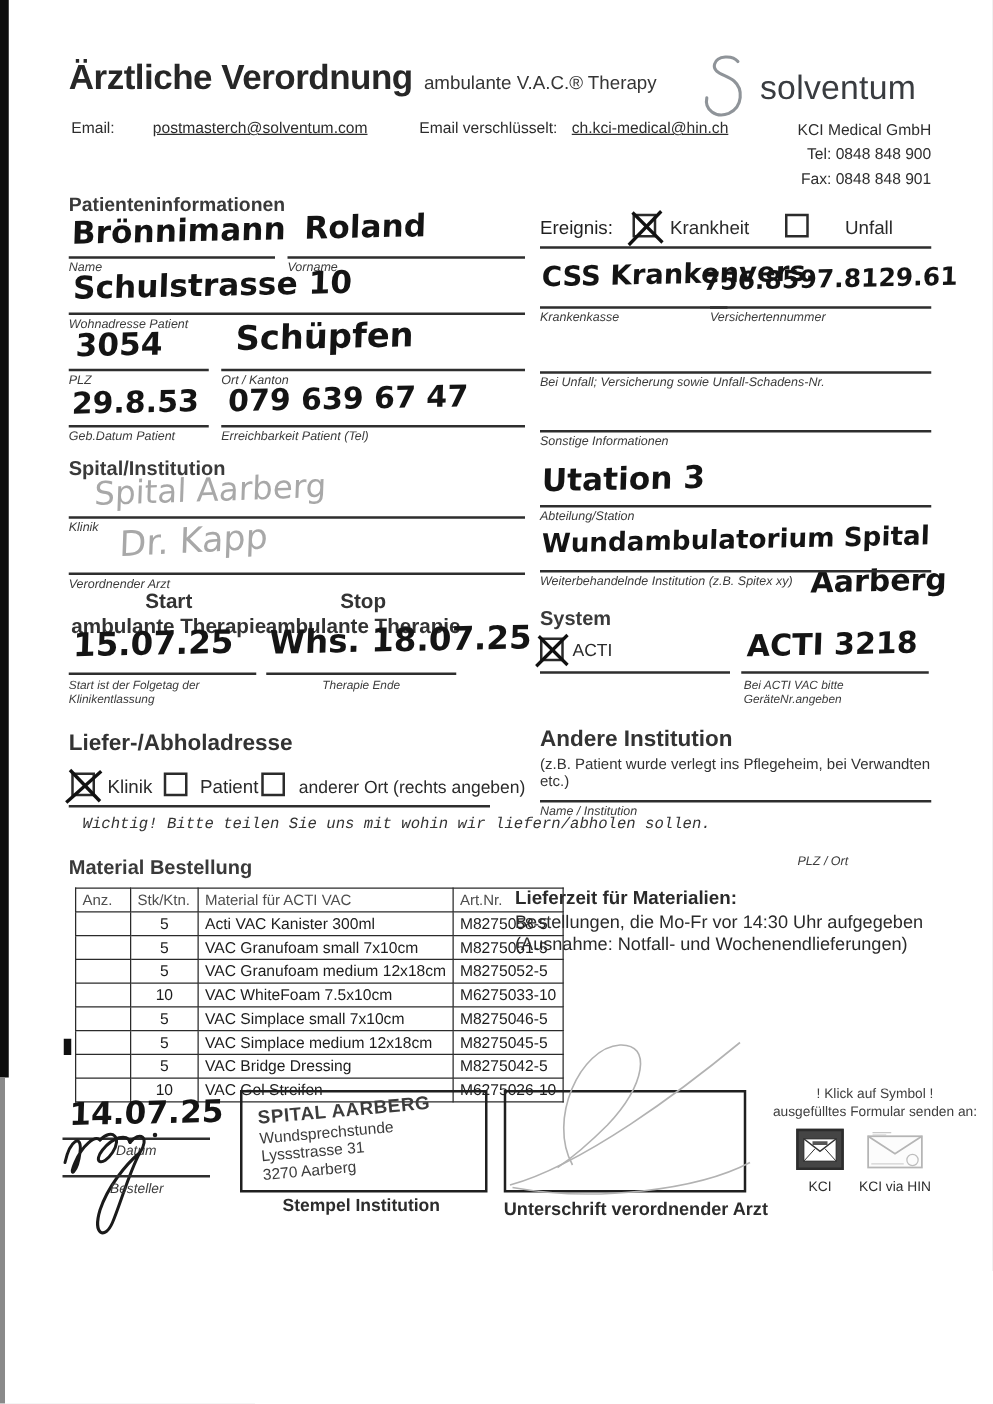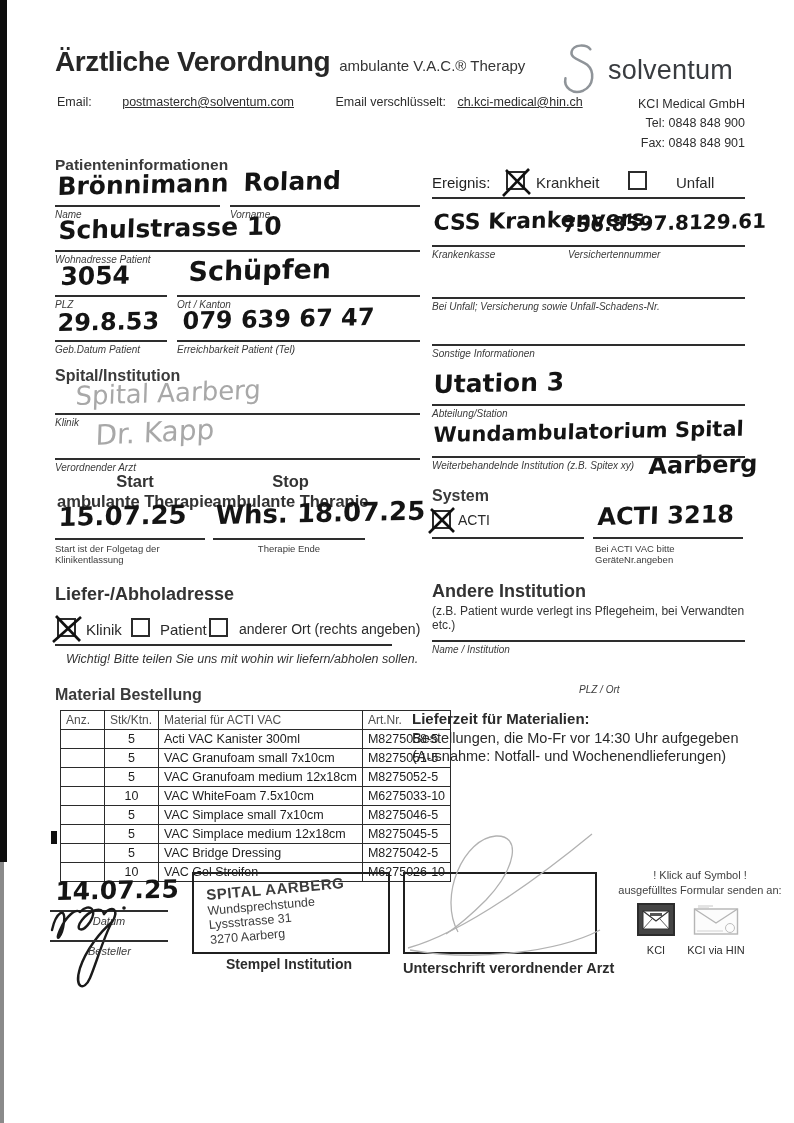--- a/index.html
+++ b/index.html
@@ -23,23 +23,23 @@
   
   .line{border-bottom:2px solid #2e2e2e;height:0;}
   .flabel{font-style:italic;font-size:10px;color:#3b3b3b;margin-top:2px;}
   .hw{font-family:"DejaVu Sans",sans-serif;font-weight:600;color:#141414;white-space:nowrap;
       transform:rotate(-1.2deg) skewX(-3deg);transform-origin:left bottom;}
   .hw-pencil{color:#a8a8a8;font-weight:400;}
   .cb{width:15px;height:15px;border:2.4px solid #2b2b2b;display:inline-block;background:#fff;}
   .cbwrap{width:20px;height:20px;}
   .cbx{position:absolute;left:-6px;top:-6px;pointer-events:none;}
   .cblabel{font-size:15px;color:#2a2a2a;}
-  .caption-small{font-size:9.5px;color:#3b3b3b;}
+  .caption-small{font-style:italic;font-size:9.5px;color:#3b3b3b;}
   .therapy-head{font-weight:bold;font-size:16.5px;color:#333;line-height:1.2;text-align:center;}
-  .note-italic{font-style:italic;font-size:12.5px;color:#333;}
+  .note-italic{font-style:italic;font-size:12.5px;color:#333;font-family:Liberation Mono, monospace;}
   .sub-italic{font-size:12px;color:#333;}
   
   table.mat{border-collapse:collapse;font-size:12.5px;color:#1d1d1d;}
   table.mat td,table.mat th{border:1.7px solid #2b2b2b;padding:1px 5px;height:16px;
       font-weight:normal;text-align:left;white-space:nowrap;}
   table.mat th{color:#4e4e4e;font-size:12px;}
   table.mat td.num{text-align:center;}
   
   .stampbox{border:2.5px solid #1f1f1f;}
   .sigbox{border:2.5px solid #1f1f1f;}
@@ -248,21 +248,21 @@
 
   <div class="abs line" style="left:55px;top:644px;width:337px;"></div>
   <div class="abs note-italic" style="left:66px;top:652px;">Wichtig! Bitte teilen Sie uns mit wohin wir liefern/abholen sollen.</div>
 
   <div class="abs h-big" style="left:432px;top:581px;">Andere Institution</div>
   <div class="abs sub-italic" style="left:432px;top:604px;width:320px;">(z.B. Patient wurde verlegt ins Pflegeheim, bei Verwandten etc.)</div>
   <div class="abs" style="left:432px;top:640px;width:313px;">
     <div class="line"></div>
     <div class="flabel">Name / Institution</div>
   </div>
-  <div class="abs flabel" style="left:579px;top:682px;">PLZ / Ort</div>
+  <div class="abs flabel" style="left:638px;top:682px;">PLZ / Ort</div>
 
   <div class="abs h-sec" style="left:55px;top:686px;font-size:16px;">Material Bestellung</div>
 
   <table class="mat abs" style="left:60px;top:710px;">
     <colgroup>
         <col style="width:44px">
         <col style="width:54px">
         <col style="width:176px">
         <col style="width:82px">
       </colgroup>

